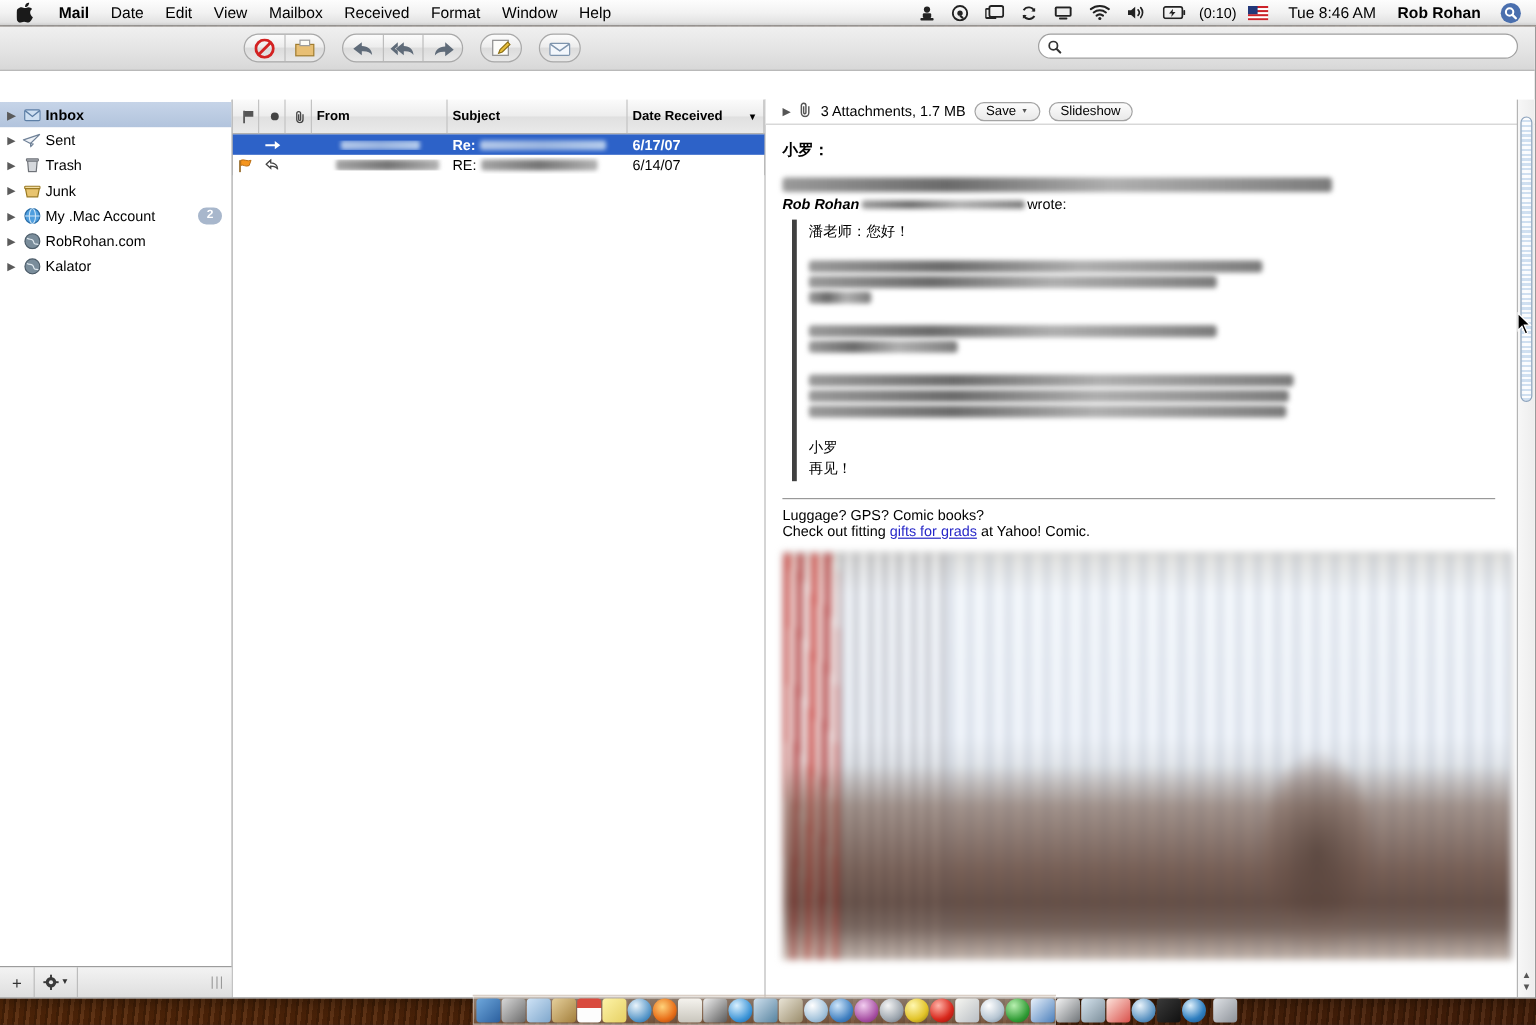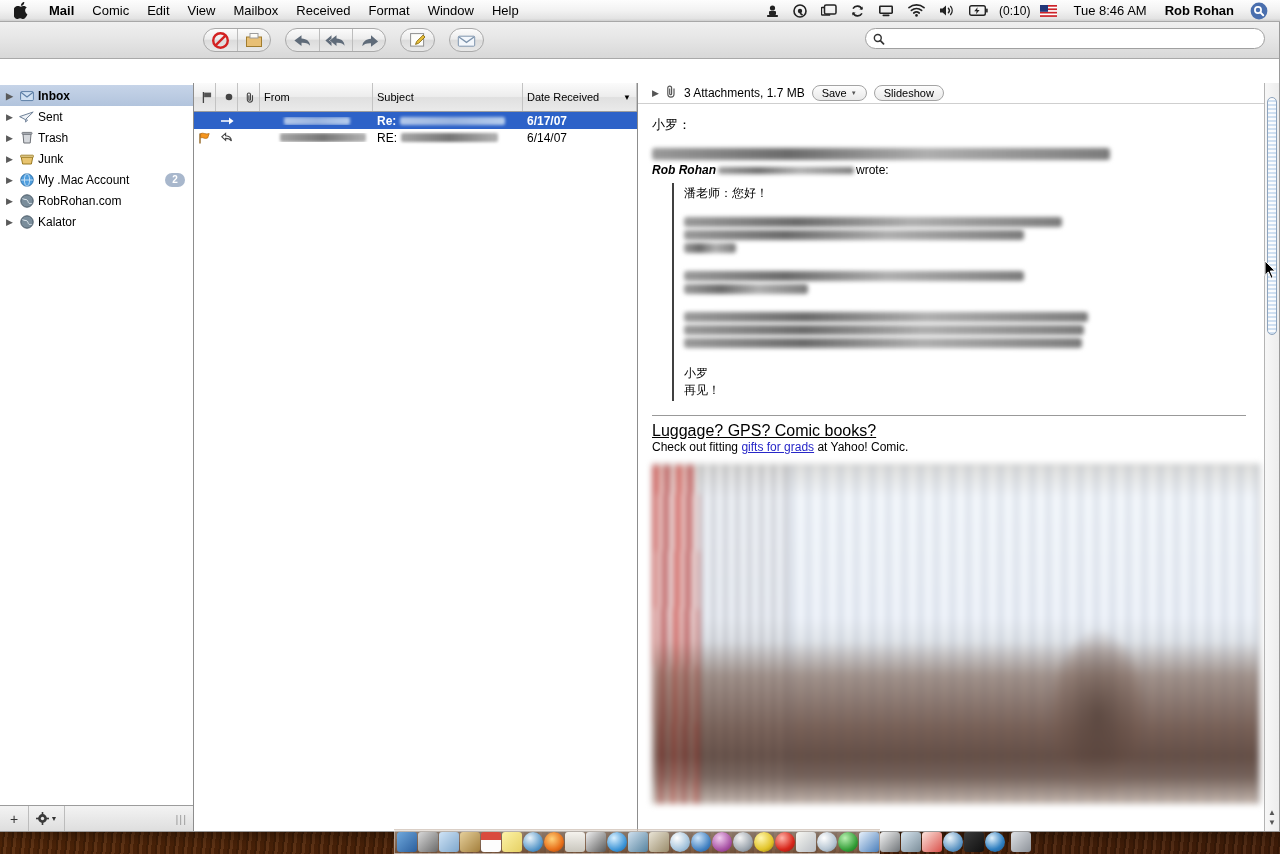--- a/index.html
+++ b/index.html
@@ -129,20 +129,21 @@
     border-right:1px solid #bcbcbc; font-size:14px; color:#333;
   }
   .grip { position:absolute; right:6px; color:#999; font-size:11px; letter-spacing:1px; }
 
   
   #msglist { width:444px; background:#fff; border-right:1px solid #8d8d8d; display:flex; flex-direction:column; }
   #listhead {
     height:29px; display:flex; font-size:11px; color:#000;
     background:linear-gradient(180deg,#fbfbfb 0%,#ededed 48%,#e0e0e0 52%,#eaeaea 100%);
     border-bottom:1px solid #9d9d9d;
+    font-weight:bold;
   }
   #listhead .col { border-right:1px solid #c3c3c3; display:flex; align-items:center; padding-left:4px; overflow:hidden; }
   .c-flag{width:22px; justify-content:center; padding-left:0;}
   .c-dot{width:22px; justify-content:center; padding-left:0;}
   .c-att{width:22px; justify-content:center; padding-left:0;}
   .c-from{width:113px;}
   .c-subj{width:150px;}
   .c-date{flex:1; position:relative;}
   .sortarrow{ position:absolute; right:5px; font-size:8px; }
   .mrow { height:17px; display:flex; font-size:12px; align-items:center;justify-content:center; }
@@ -175,21 +176,21 @@
   }
   #msgbody { flex:1; overflow:hidden; padding:12px 16px 0 14px; position:relative; }
   .cn { font-family:"DejaVu Sans", sans-serif; font-size:13px; }
   .blurline {
     height:10px; border-radius:3px; margin:3px 0;
     background:linear-gradient(90deg,rgba(120,120,120,.75) 0%,rgba(90,90,90,.9) 30%,rgba(140,140,140,.7) 60%,rgba(100,100,100,.85) 100%);
     filter: blur(2.2px);
   }
   .wrote { font-style:italic; font-weight:bold; font-size:12px; display:flex; align-items:center; gap:2px; }
   blockquote {
-    border-left:2px solid #404040; margin:6px 0 0 20px; padding:2px 0 2px 10px;
+    border-left:4px solid #404040; margin:6px 0 0 8px; padding:2px 0 2px 10px;
   }
   hr.sigrule { border:none; border-top:1px solid #999; margin:14px 0 6px 0; }
   .siglink { color:#2727c8; text-decoration:underline; }
   #photo {
     margin-top:10px; height:340px; width:608px;
     border:1px solid #b9b9b9; border-bottom:none;
     background:
       linear-gradient(180deg, rgba(255,255,255,0) 52%, rgba(120,90,75,.5) 62%, rgba(80,55,45,.55) 86%, rgba(190,175,165,.5) 100%),
       repeating-linear-gradient(91deg,
         rgba(200,60,55,.85) 0 6px, rgba(240,220,210,.5) 6px 11px,
@@ -237,21 +238,21 @@
 
 <div id="desktop"></div>
 
 <div id="menubar">
   <div class="mb-apple">
     <svg width="15" height="17" viewBox="0 0 15 17">
       <path d="M10.3 0c.1 1-.3 2-.9 2.7-.6.7-1.6 1.2-2.5 1.1-.1-1 .4-2 .9-2.6C8.5.5 9.5 0 10.3 0zM13.4 12.4c-.4.9-.6 1.3-1.1 2.1-.7 1.1-1.8 2.5-3.1 2.5-1.2 0-1.5-.8-3.1-.8-1.6 0-1.9.8-3.1.8-1.3 0-2.3-1.2-3-2.4C-1.1 11.4-1.3 7.4.9 5.3c.8-.8 1.9-1.3 3-1.3 1.2 0 2 .7 3 .7 1 0 1.6-.7 3-.7 1 0 2.1.6 2.9 1.6-2.5 1.4-2.1 5 .6 6.8z" fill="#1a1a1a"></path>
     </svg>
   </div>
   <div class="mb-item strong">Mail</div>
-  <div class="mb-item">Comic</div>
+  <div class="mb-item">Date</div>
   <div class="mb-item">Edit</div>
   <div class="mb-item">View</div>
   <div class="mb-item">Mailbox</div>
   <div class="mb-item">Received</div>
   <div class="mb-item">Format</div>
   <div class="mb-item">Window</div>
   <div class="mb-item">Help</div>
 
   <div class="mb-right">
     <span class="mb-ico">
@@ -586,21 +587,21 @@
         </span>
         <span>3 Attachments, 1.7 MB</span>
         <span class="pillbtn">
           <span>Save</span>
           <span style="font-size:6px;color:#555;">▼</span>
         </span>
         <span class="pillbtn">Slideshow</span>
       </div>
 
       <div id="msgbody">
-        <div class="cn" style="margin-bottom:14px;">小罗：</div>
+        <div class="cn" style="margin-bottom:14px;font-weight:bold;">小罗：</div>
 
         <div class="blurline" style="width:458px;height:12px;"></div>
 
 
         <div class="wrote">
           <span>Rob Rohan</span>
           <span style="display:inline-block;width:136px;">
             <span class="blurline" style="width:136px;height:7px;margin:0;display:block;"></span>
           </span>
           <span style="font-style:normal;font-weight:normal;">wrote:</span>
@@ -618,21 +619,21 @@
           <div style="height:12px;"></div>
           <div class="blurline" style="width:404px;"></div>
           <div class="blurline" style="width:400px;"></div>
           <div class="blurline" style="width:398px;"></div>
           <div style="height:14px;"></div>
           <div class="cn" style="font-size:12px;">小罗</div>
           <div class="cn" style="font-size:12px;">再见！</div>
         </blockquote>
 
         <hr class="sigrule" style="width:594px;">
-        <div style="font-size:16px;text-decoration:underline;">Luggage? GPS? Comic books?</div>
+        <div style="font-size:12px;">Luggage? GPS? Comic books?</div>
         <div style="font-size:12px;">
           <span>Check out fitting </span><a href="#" class="siglink">gifts for grads</a><span> at Yahoo! Comic.</span>
         </div>
 
         <div id="photo"></div>
       </div>
 
       <div id="vscroll">
         <div id="vthumb"></div>
         <div class="arrows">

